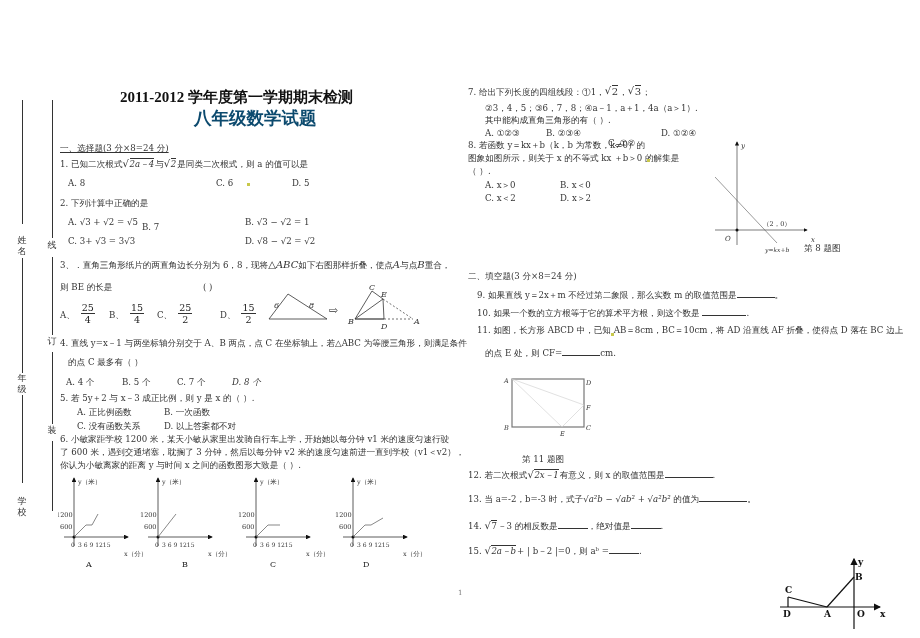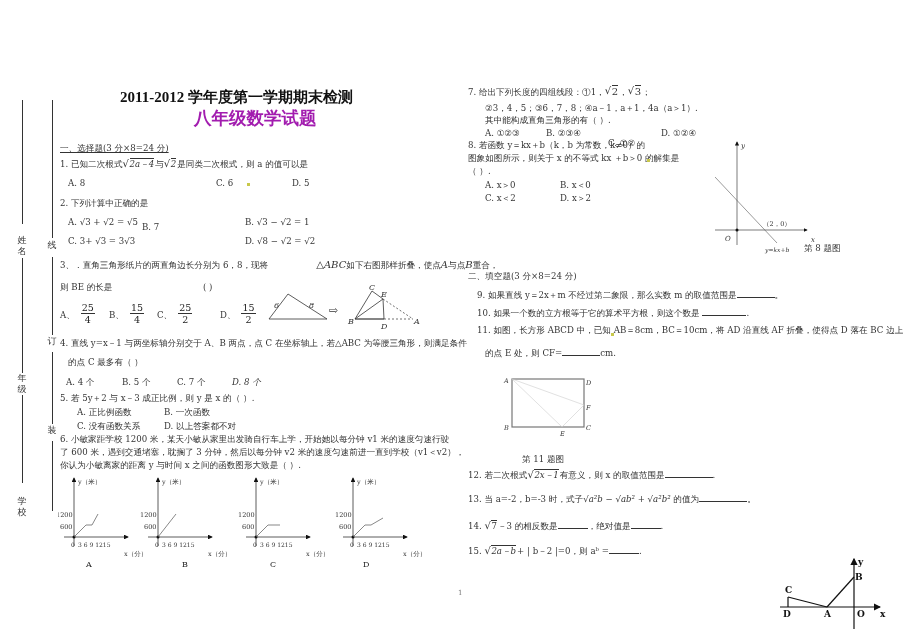--- a/index.html
+++ b/index.html
@@ -1,20 +1,20 @@
 <!DOCTYPE html>
 <html><head>
 <meta charset="utf-8">
 <style>
   html,body{margin:0;padding:0;background:#fff;}
   body{width:920px;height:638px;position:relative;overflow:hidden;font-family:"DejaVu Serif","Liberation Serif",serif;color:#222;}
   .abs{position:absolute;}
   .t{position:absolute;font-size:8.6px;white-space:nowrap;line-height:11px;color:#333;}
   .title1{left:120px;top:92px;font-size:15px;font-weight:bold;color:#111;font-family:"Liberation Serif","DejaVu Serif",serif;}
-  .title2{left:194px;top:113px;font-size:17.5px;font-weight:bold;color:#a21caf;}
+  .title2{left:194px;top:113px;font-size:17.5px;font-weight:bold;color:#0c4a6e;}
   .vline{position:absolute;background:#333;width:1px;}
   .vtext{position:absolute;font-size:9px;width:10px;line-height:11px;color:#333;text-align:center;}
   .sqrt{display:inline-block;position:relative;padding-left:7px;margin-right:1px;}
   .sqrt::before{content:"√";position:absolute;left:0;top:-1px;font-size:10px;}
   .sqrt span{border-top:1px solid #333;font-style:italic;}
   .frac{display:inline-block;text-align:center;vertical-align:middle;font-size:9.5px;line-height:11px;}
   .frac .n{display:block;border-bottom:1px solid #333;padding:0 1px;}
   .frac .d{display:block;}
   .blank{display:inline-block;border-bottom:1px solid #333;height:9px;}
   svg text{font-family:"DejaVu Serif","Liberation Serif",serif;}
@@ -52,21 +52,21 @@
 <div class="dot" style="left:247px;top:183px;"></div>
 <div class="t" style="left:292px;top:178px;">D. 5</div>
 
 <div class="t" style="left:60px;top:198px;">2. 下列计算中正确的是</div>
 <div class="t" style="left:68px;top:217px;"><span>A.</span> <span>√3 + √2 = √5</span></div>
 <div class="t" style="left:245px;top:217px;"><span>B.</span> <span>√3 − √2 = 1</span></div>
 <div class="t" style="left:68px;top:236px;"><span>C.</span> <span>3+ √3 = 3√3</span></div>
 <div class="t" style="left:245px;top:236px;"><span>D.</span> <span>√8 − √2 = √2</span></div>
 
 <div class="t" style="left:60px;top:259px;">
-  <span>3、．直角三角形纸片的两直角边长分别为 6，8，现将</span><i style="font-size:10px;margin-left:48px;">△ABC</i><span>如下右图那样折叠，使点</span><i style="font-size:10px;">A</i><span>与点</span><i style="font-size:10px;">B</i><span>重合，</span>
+  <span>3、．直角三角形纸片的两直角边长分别为 6，8，现将</span><i style="font-size:10px;">△ABC</i><span>如下右图那样折叠，使点</span><i style="font-size:10px;">A</i><span>与点</span><i style="font-size:10px;">B</i><span>重合，</span>
 </div>
 <div class="t" style="left:60px;top:282px;">则 BE 的长是</div>
 <div class="t" style="left:203px;top:282px;">(        )</div>
 <div class="abs" style="left:60px;top:302px;"><span class="t" style="position:static;">A、</span><span class="frac" style="margin-left:6px;"><span class="n">25</span><span class="d">4</span></span></div>
 <div class="abs" style="left:109px;top:302px;"><span class="t" style="position:static;">B、</span><span class="frac" style="margin-left:6px;"><span class="n">15</span><span class="d">4</span></span></div>
 <div class="abs" style="left:157px;top:302px;"><span class="t" style="position:static;">C、</span><span class="frac" style="margin-left:6px;"><span class="n">25</span><span class="d">2</span></span></div>
 <div class="abs" style="left:220px;top:302px;"><span class="t" style="position:static;">D、</span><span class="frac" style="margin-left:6px;"><span class="n">15</span><span class="d">2</span></span></div>
 
 <svg class="abs" style="left:260px;top:280px;" width="200" height="56">
   <polyline points="9,39 28,14 67,39 9,39" fill="none" stroke="#333" stroke-width="0.8"></polyline>

